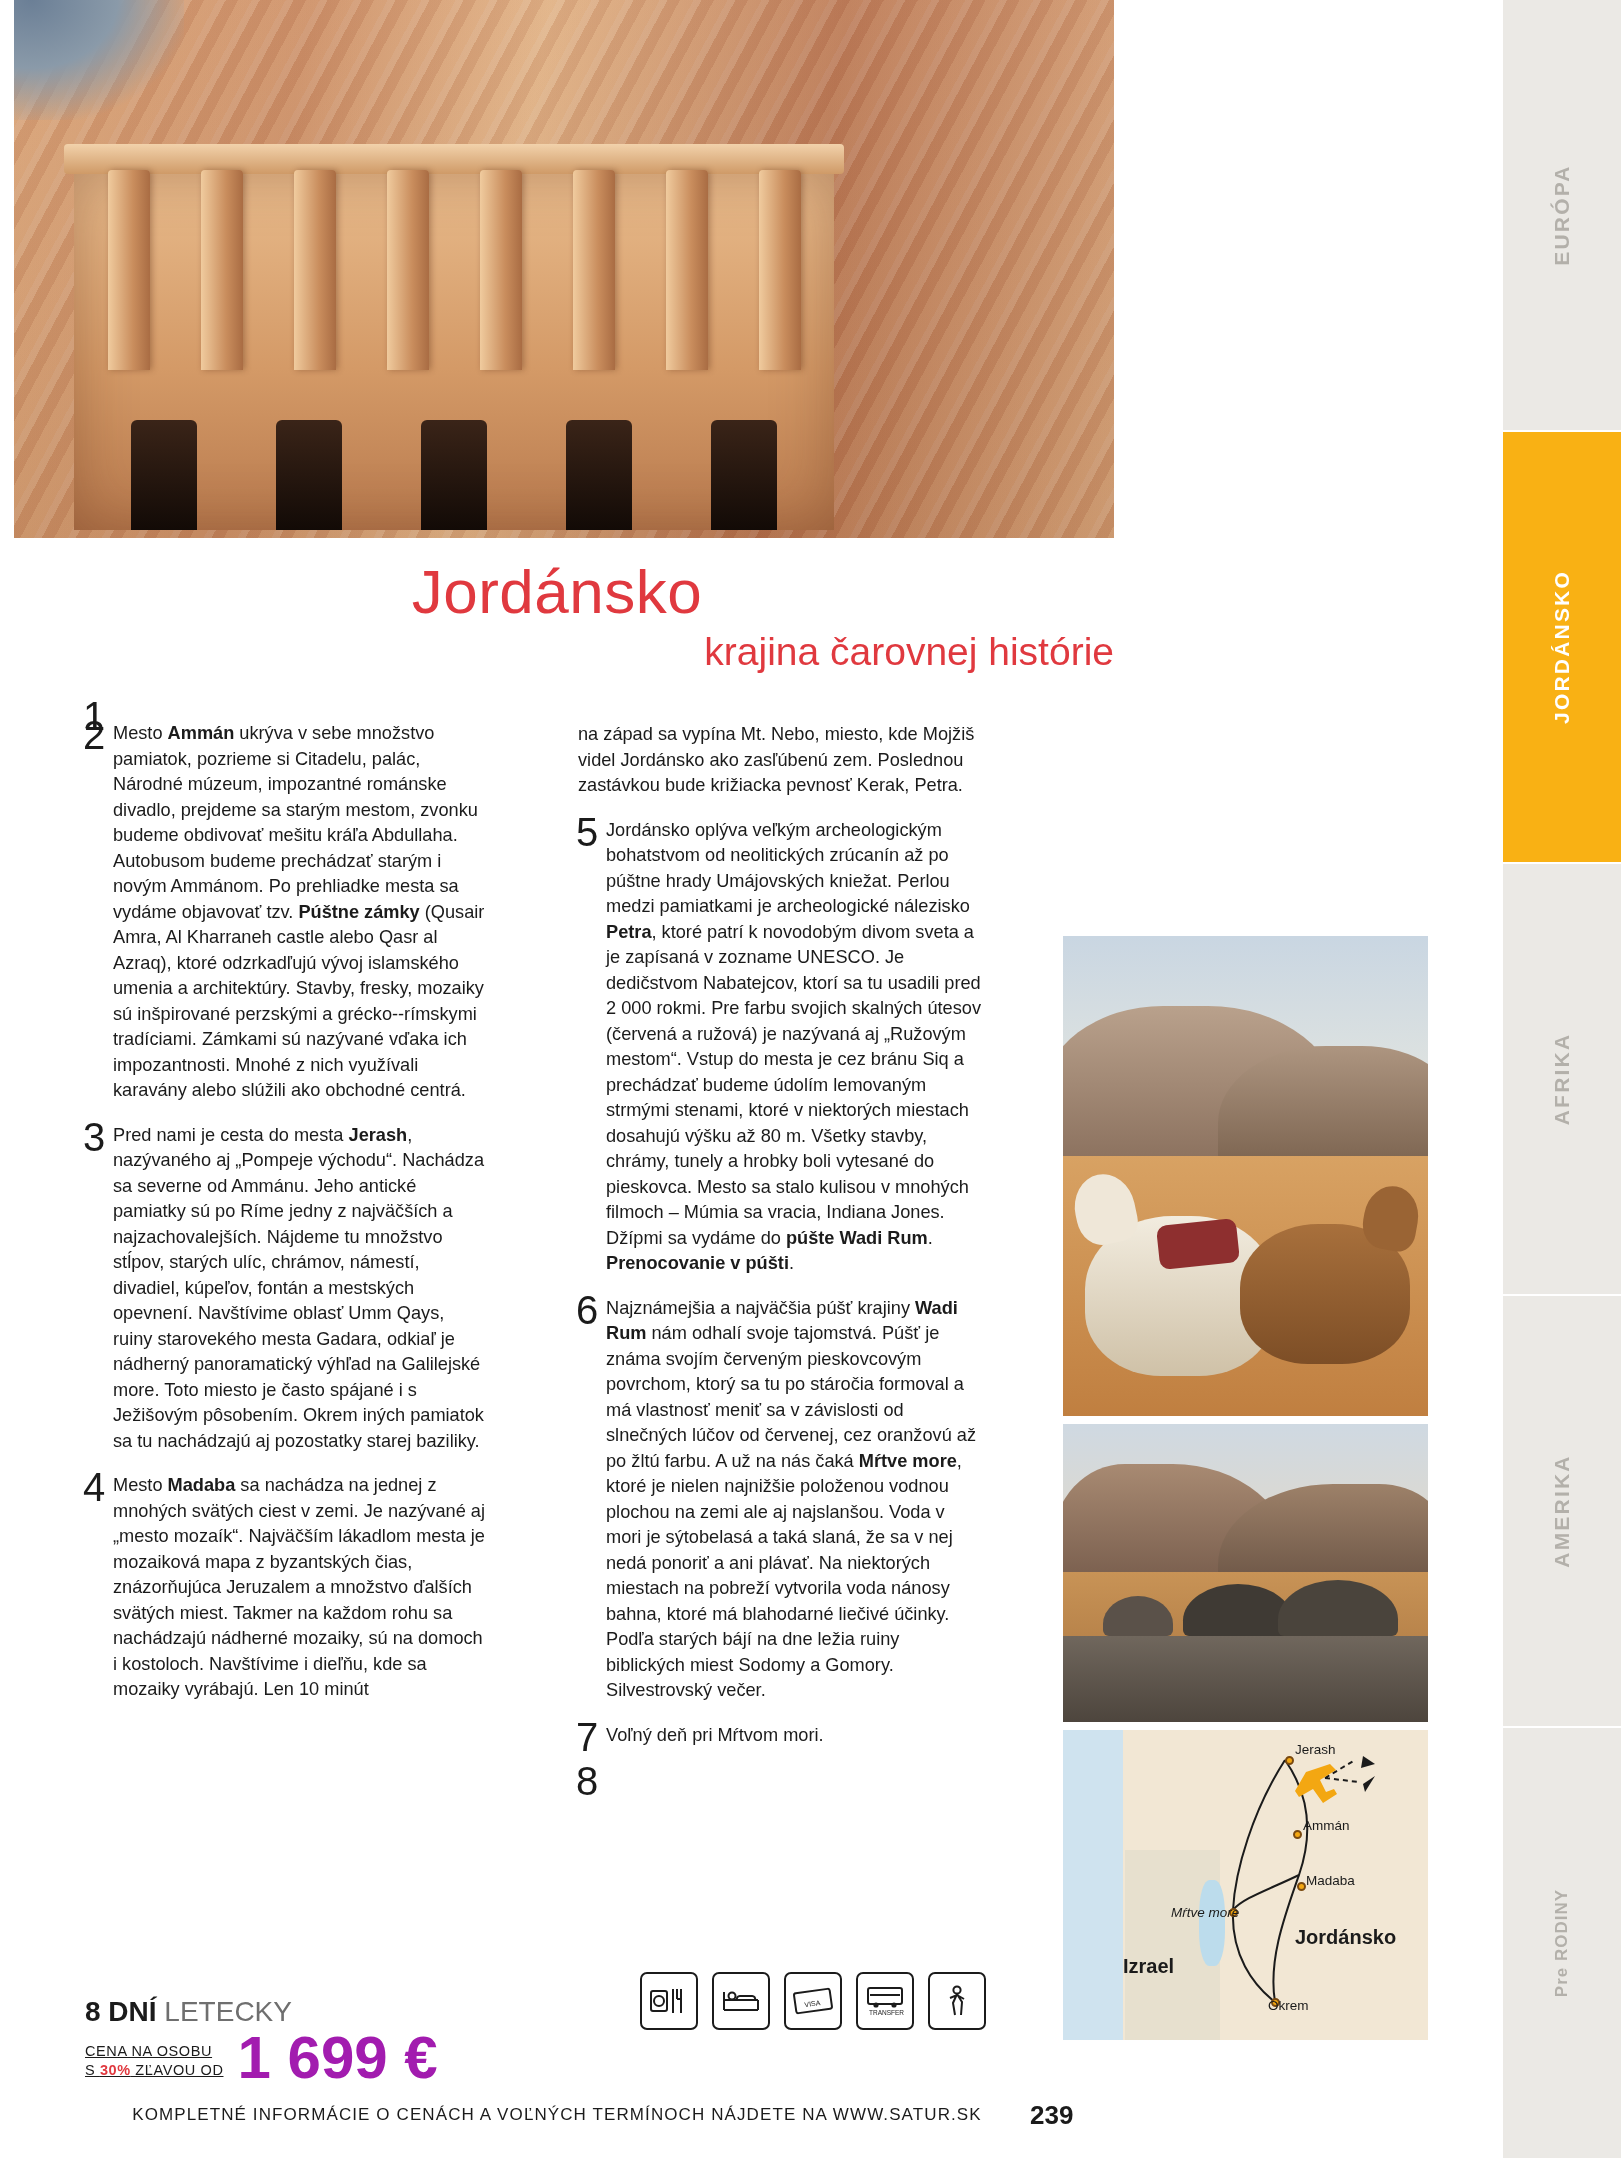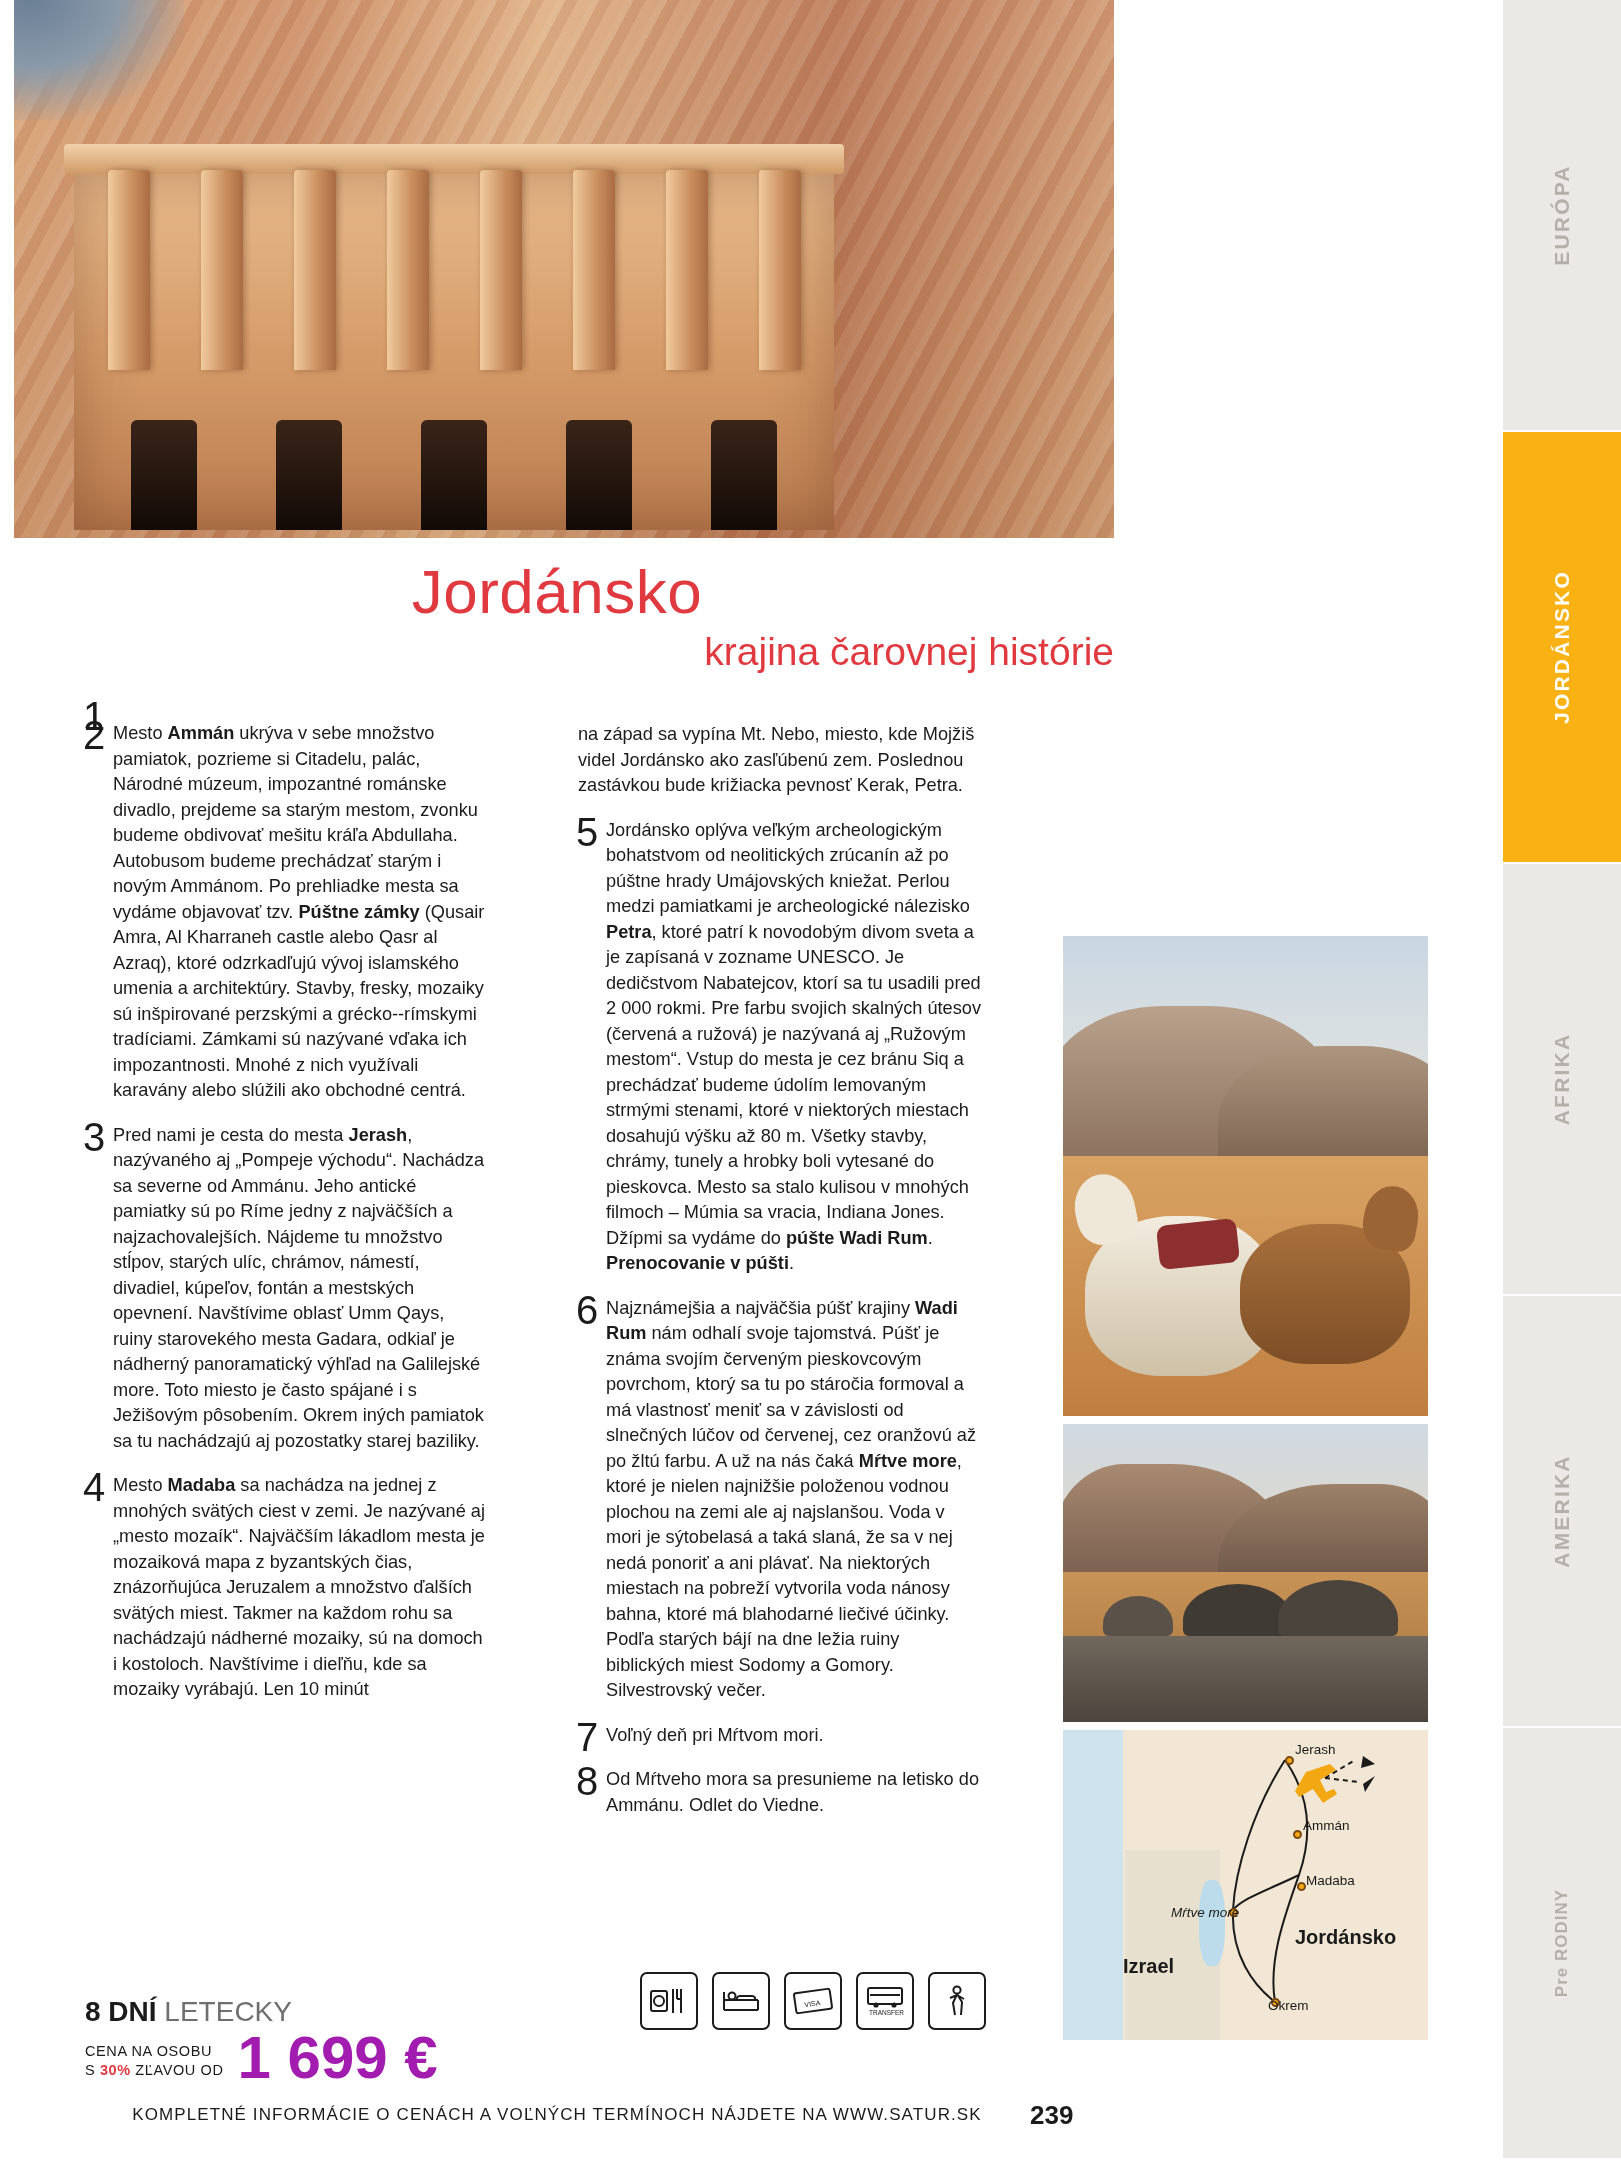--- a/index.html
+++ b/index.html
@@ -176,21 +176,21 @@
   .map .lbl-b{font-weight:bold;}
   .map .big{font-size:20px;font-weight:bold;}
   .dot{position:absolute;width:9px;height:9px;border-radius:50%;background:#f3a712;border:2px solid #7a4a10;}
 
   
   .price-block{position:absolute;left:85px;top:1996px;width:420px;}
   .days{font-size:28px;color:#1b1b1b;}
   .days b{font-weight:bold;}
   .days .lt{color:#6f6f6f;font-weight:normal;}
   .price-row{display:flex;align-items:flex-end;gap:14px;margin-top:8px;}
-  .price-label{font-size:14.5px;line-height:19px;color:#1b1b1b;letter-spacing:0.6px;}
+  .price-label{font-size:14.5px;line-height:19px;color:#1b1b1b;letter-spacing:0.6px;text-decoration:underline;}
   .price-label .red{color:#e0393f;font-weight:bold;}
   .price-val{font-size:60px;font-weight:bold;color:#a21caf;line-height:44px;}
 
   
   .icons{position:absolute;left:640px;top:1972px;display:flex;gap:14px;}
   .icon-box{width:58px;height:58px;border:2px solid #1b1b1b;border-radius:7px;display:flex;align-items:center;justify-content:center;}
   .icon-box svg{display:block;}
 
   
   .bottom{
@@ -240,21 +240,21 @@
     <div class="para"><span class="num">1</span></div>
     <div class="para"><span class="num">2</span><span>Mesto <b>Ammán</b> ukrýva v sebe množstvo pamiatok, pozrieme si Citadelu, palác, Národné múzeum, impozantné románske divadlo, prejdeme sa starým mestom, zvonku budeme obdivovať mešitu kráľa Abdullaha. Autobusom budeme prechádzať starým i novým Ammánom. Po prehliadke mesta sa vydáme objavovať tzv. <b>Púštne zámky</b> (Qusair Amra, Al Kharraneh castle alebo Qasr al Azraq), ktoré odzrkadľujú vývoj islamského umenia a architektúry. Stavby, fresky, mozaiky sú inšpirované perzskými a grécko--rímskymi tradíciami. Zámkami sú nazývané vďaka ich impozantnosti. Mnohé z nich využívali karavány alebo slúžili ako obchodné centrá.</span></div>
     <div class="para"><span class="num">3</span><span>Pred nami je cesta do mesta <b>Jerash</b>, nazývaného aj „Pompeje východu“. Nachádza sa severne od Ammánu. Jeho antické pamiatky sú po Ríme jedny z najväčších a najzachovalejších. Nájdeme tu množstvo stĺpov, starých ulíc, chrámov, námestí, divadiel, kúpeľov, fontán a mestských opevnení. Navštívime oblasť Umm Qays, ruiny starovekého mesta Gadara, odkiaľ je nádherný panoramatický výhľad na Galilejské more. Toto miesto je často spájané i s Ježišovým pôsobením. Okrem iných pamiatok sa tu nachádzajú aj pozostatky starej baziliky.</span></div>
     <div class="para"><span class="num">4</span><span>Mesto <b>Madaba</b> sa nachádza na jednej z mnohých svätých ciest v zemi. Je nazývané aj „mesto mozaík“. Najväčším lákadlom mesta je mozaiková mapa z byzantských čias, znázorňujúca Jeruzalem a množstvo ďalších svätých miest. Takmer na každom rohu sa nachádzajú nádherné mozaiky, sú na domoch i kostoloch. Navštívime i dieľňu, kde sa mozaiky vyrábajú. Len 10 minút</span></div>
   </div>
 <div class="col-mid">
     <div class="para nonum"><span>na západ sa vypína Mt. Nebo, miesto, kde Mojžiš videl Jordánsko ako zasľúbenú zem. Poslednou zastávkou bude križiacka pevnosť Kerak, Petra.</span></div>
     <div class="para"><span class="num">5</span><span>Jordánsko oplýva veľkým archeologickým bohatstvom od neolitických zrúcanín až po púštne hrady Umájovských kniežat. Perlou medzi pamiatkami je archeologické nálezisko <b>Petra</b>, ktoré patrí k novodobým divom sveta a je zapísaná v zozname UNESCO. Je dedičstvom Nabatejcov, ktorí sa tu usadili pred 2 000 rokmi. Pre farbu svojich skalných útesov (červená a ružová) je nazývaná aj „Ružovým mestom“. Vstup do mesta je cez bránu Siq a prechádzať budeme údolím lemovaným strmými stenami, ktoré v niektorých miestach dosahujú výšku až 80 m. Všetky stavby, chrámy, tunely a hrobky boli vytesané do pieskovca. Mesto sa stalo kulisou v mnohých filmoch – Múmia sa vracia, Indiana Jones. Džípmi sa vydáme do <b>púšte Wadi Rum</b>. <b>Prenocovanie v púšti</b>.</span></div>
     <div class="para"><span class="num">6</span><span>Najznámejšia a najväčšia púšť krajiny <b>Wadi Rum</b> nám odhalí svoje tajomstvá. Púšť je známa svojím červeným pieskovcovým povrchom, ktorý sa tu po stáročia formoval a má vlastnosť meniť sa v závislosti od slnečných lúčov od červenej, cez oranžovú až po žltú farbu. A už na nás čaká <b>Mŕtve more</b>, ktoré je nielen najnižšie položenou vodnou plochou na zemi ale aj najslanšou. Voda v mori je sýtobelasá a taká slaná, že sa v nej nedá ponoriť a ani plávať. Na niektorých miestach na pobreží vytvorila voda nánosy bahna, ktoré má blahodarné liečivé účinky. Podľa starých bájí na dne ležia ruiny biblických miest Sodomy a Gomory. Silvestrovský večer.</span></div>
     <div class="para"><span class="num">7</span><span>Voľný deň pri Mŕtvom mori.</span></div>
-    <div class="para"><span class="num">8</span><span>Od Mŕtveho mora sa presunieme na letisko do Ammánu. Odlet do Viedne.</span></div>
+    <div class="para"><span class="num">8</span></div>
   </div>
 
 <div class="ph ph1">
   <div class="camel-sky"></div>
   <div class="camel-mt"></div>
   <div class="camel-mt2"></div>
   <div class="camel-sand"></div>
   <div class="camel-w"></div>
   <div class="camel-b"></div>
   <div class="camel-sad"></div>

